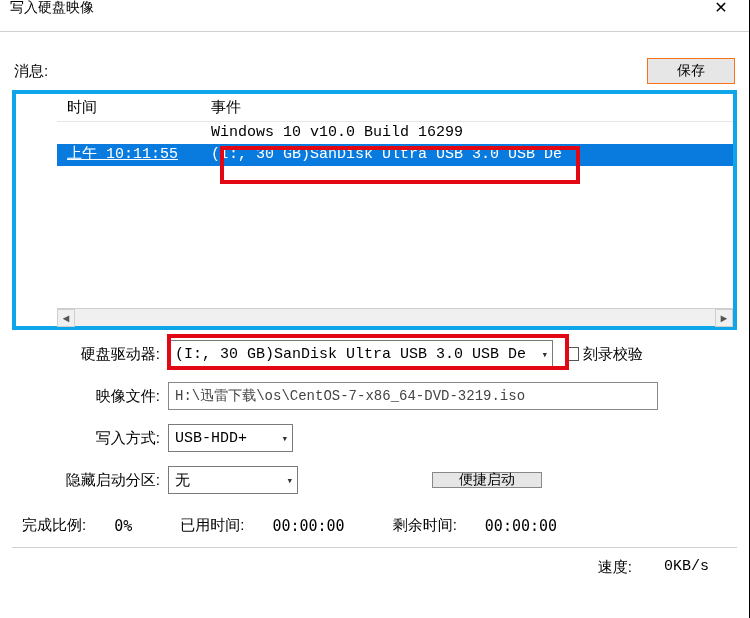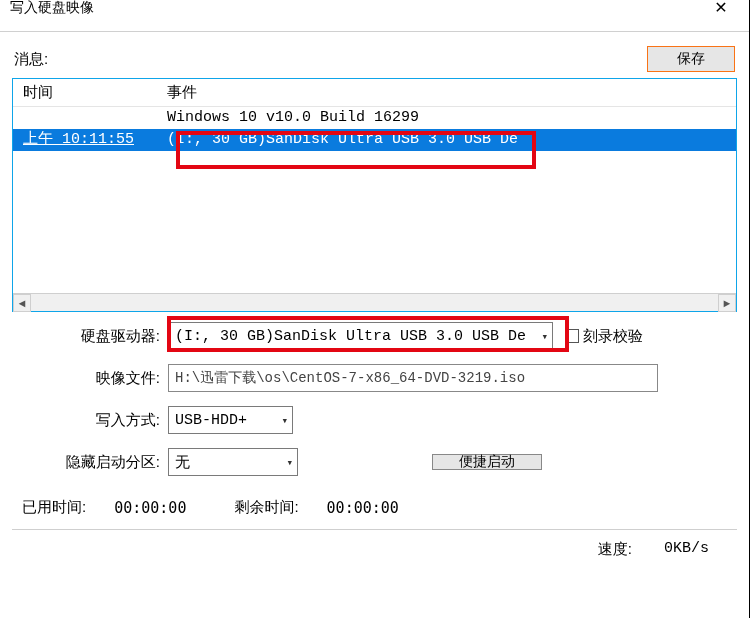--- a/index.html
+++ b/index.html
@@ -31,36 +31,37 @@
     font-size: 16px; cursor: pointer;
   }
 
   .content { padding: 8px 12px 4px 12px; }
 
   
   .msg-row {
     display: flex;
     justify-content: space-between;
     align-items: center;
-    margin: 6px 2px 6px 2px;
+    margin: 18px 2px 6px 2px;
   }
   .msg-label { font-size: 15px; }
   .save-btn {
     width: 88px; height: 26px;
     background: #e6e6e6;
     border: 1px solid #f97316;
     font-size: 14px;
     cursor: pointer;
   }
 
   
   .log-wrap {
-    border: 1px solid #0ea5e9;
+    border: 4px solid #0ea5e9;
     width: 100%;
     position: relative;
+    padding-left: 41px;
   }
   .log-inner {
     height: 214px;
     overflow: hidden;
     background: #fff;
     position: relative;
   }
   .log-header {
     display: flex;
     height: 28px;
@@ -281,20 +282,24 @@
       <div class="select sel-part">
         <span>无</span>
         <span class="caret">▾</span>
       </div>
       <button class="btn-std btn-portable">便捷启动</button>
     </div>
   </div>
 
   <div class="status-row">
     <div>
+      <span class="st-label">完成比例:</span>
+      <span class="st-val">0%</span>
+    </div>
+    <div>
       <span class="st-label">已用时间:</span>
       <span class="st-val">00:00:00</span>
     </div>
     <div>
       <span class="st-label">剩余时间:</span>
       <span class="st-val">00:00:00</span>
     </div>
   </div>
 
   <hr style="border:none;border-top:1px solid #cfcfcf;margin:2px 0 4px 0;">

